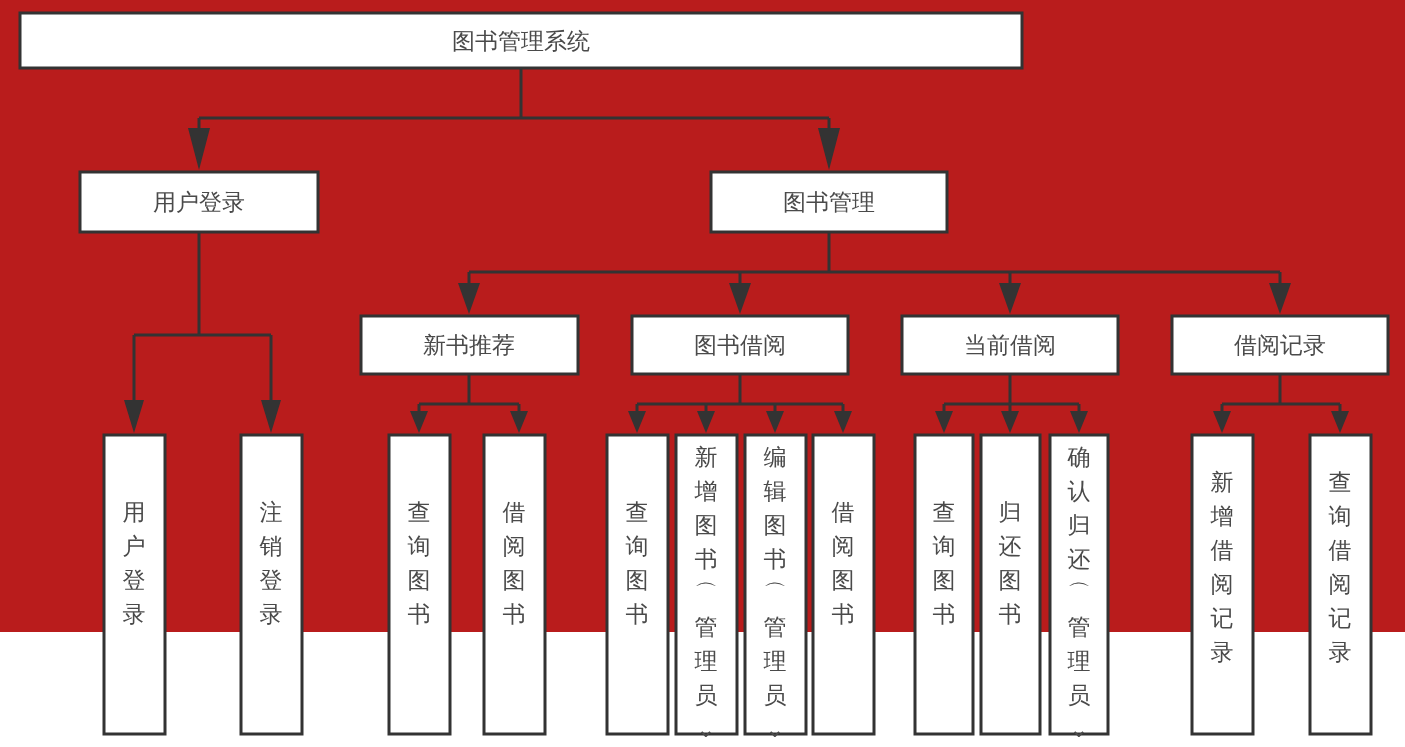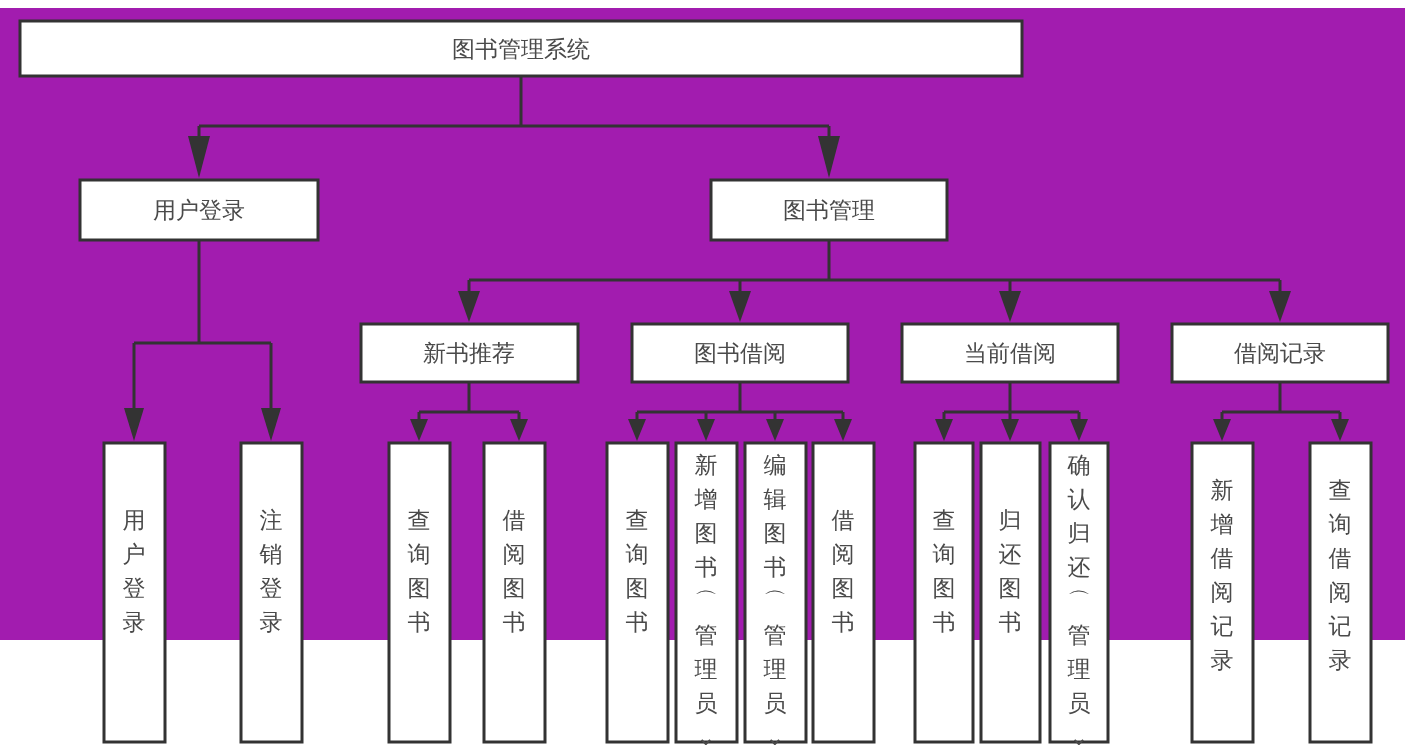--- a/index.html
+++ b/index.html
@@ -10,22 +10,21 @@
   body {
     width: 1405px;
     height: 747px;
     font-family: "DejaVu Sans", "Liberation Sans", sans-serif;
     overflow: hidden;
   }
   #diagram-root {
     position: relative;
     width: 1405px;
     height: 632px;
-    background: #a21caf;
-    margin-top: 8px;
+    background: #b91c1c;
   }
   svg#flow {
     position: absolute;
     top: 0;
     left: 0;
     width: 1405px;
     height: 747px;
   }
   .node-box {
     fill: #ffffff;

